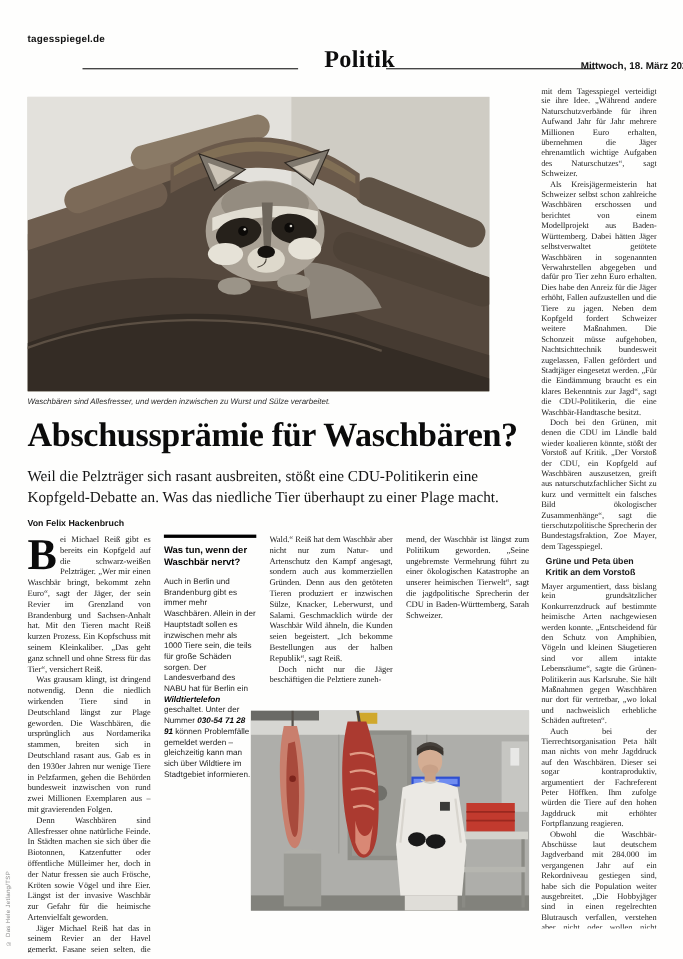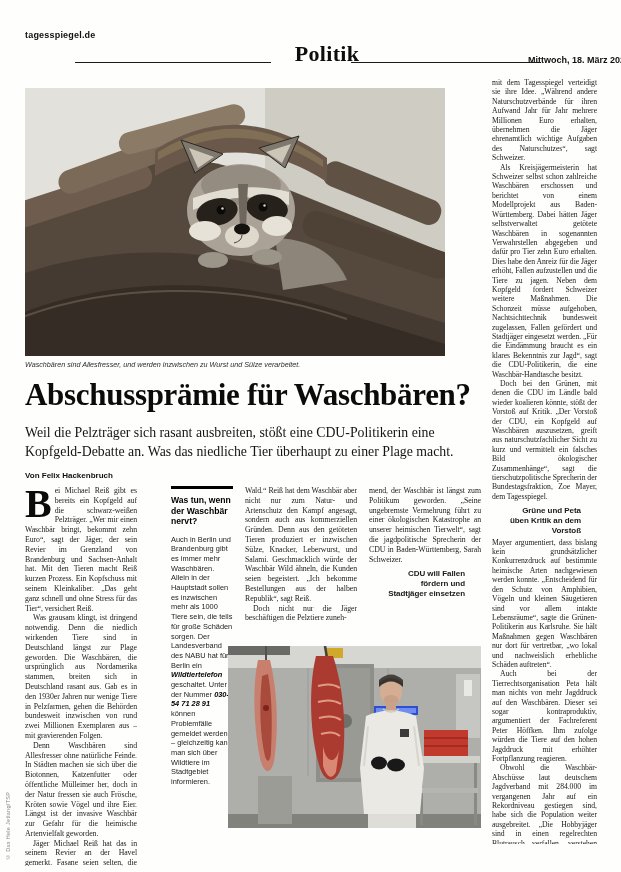--- a/index.html
+++ b/index.html
@@ -28,25 +28,25 @@
   .columns{position:absolute;left:25px;top:486px;width:456px;height:380px;display:flex;gap:12px;}
   .bodycol{font:7.8px/9.8px "Liberation Serif",serif;text-align:justify;letter-spacing:-.05px;
            overflow:hidden;hyphens:auto;}
   .bodycol p{margin:0;text-indent:8px;}
   .cont p:first-child{text-indent:0;}
   .c1{width:112px;height:380px;}
   .c3,.c4{width:112px;}
   .clip{height:158px;overflow:hidden;}
   .opening{text-indent:0 !important;}
   .dropcap{float:left;font:bold 40px/33px "Liberation Serif",serif;padding:1px 3px 0 0;color:#0b0b0b;}
-  .subhead{font:bold 8px/9.8px "Liberation Sans",sans-serif;margin:5px 16px 2px;text-align:right;text-indent:0;}
+  .subhead{font:bold 8px/9.8px "Liberation Sans",sans-serif;margin:5px 4px 2px;text-align:left;text-indent:0;}
   
   .c2{width:84px;}
   .infobox{border-top:3px solid #000;padding-top:6px;
-           font:7.4px/9.7px "Liberation Sans",sans-serif;text-align:left;color:#222;margin-left:22px;}
+           font:7.4px/9.7px "Liberation Sans",sans-serif;text-align:left;color:#222;}
   .infobox .ib-title{font:bold 8.6px/10.5px "Liberation Sans",sans-serif;color:#000;margin:0 0 8px;}
   .infobox b{color:#000;font-style:italic;}
   
   .c5{position:absolute;left:492px;top:78px;width:105px;height:766px;
       font:7.7px/9.4px "Liberation Serif",serif;text-align:justify;letter-spacing:-.05px;overflow:hidden;}
   .c5 p{margin:0;text-indent:8px;}
   
   .photo2{position:absolute;left:228px;top:646px;width:253px;height:182px;background:#aeaeaa;overflow:hidden;}
   .caption2{position:absolute;left:228px;top:831px;width:253px;}
   
@@ -134,21 +134,20 @@
           <p>Wald.“ Reiß hat dem Waschbär aber nicht nur zum Natur- und Artenschutz den Kampf angesagt, sondern auch aus kommerziellen Gründen. Denn aus den getöteten Tieren produziert er inzwischen Sülze, Knacker, Leberwurst, und Salami. Geschmacklich würde der Waschbär Wild ähneln, die Kunden seien begeistert. „Ich bekomme Bestellungen aus der halben Republik“, sagt Reiß.</p>
           <p>Doch nicht nur die Jäger beschäftigen die Pelztiere zuneh-</p>
         </div>
     </div>
 
     <div class="bodycol c4">
       <div class="clip">
         <div class="cont">
             <p>mend, der Waschbär ist längst zum Politikum geworden. „Seine ungebremste Vermehrung führt zu einer ökologischen Katastrophe an unserer heimischen Tierwelt“, sagt die jagdpolitische Sprecherin der CDU in Baden-Württemberg, Sarah Schweizer.</p>
           </div>
-        <div class="subhead">CDU will Fallen fördern und Stadtjäger einsetzen</div>
       </div>
     </div>
   </div>
 
   <div class="c5 cont">
     <div class="cont">
         <p>mit dem Tagesspiegel verteidigt sie ihre Idee. „Während andere Naturschutzverbände für ihren Aufwand Jahr für Jahr mehrere Millionen Euro erhalten, übernehmen die Jäger ehrenamtlich wichtige Aufgaben des Naturschutzes“, sagt Schweizer.</p>
         <p>Als Kreisjägermeisterin hat Schweizer selbst schon zahlreiche Waschbären erschossen und berichtet von einem Modellprojekt aus Baden-Württemberg. Dabei hätten Jäger selbstverwaltet getötete Waschbären in sogenannten Verwahrstellen abgegeben und dafür pro Tier zehn Euro erhalten. Dies habe den Anreiz für die Jäger erhöht, Fallen aufzustellen und die Tiere zu jagen. Neben dem Kopfgeld fordert Schweizer weitere Maßnahmen. Die Schonzeit müsse aufgehoben, Nachtsichttechnik bundesweit zugelassen, Fallen gefördert und Stadtjäger eingesetzt werden. „Für die Eindämmung braucht es ein klares Bekenntnis zur Jagd“, sagt die CDU-Politikerin, die eine Waschbär-Handtasche besitzt.</p>
         <p>Doch bei den Grünen, mit denen die CDU im Ländle bald wieder koalieren könnte, stößt der Vorstoß auf Kritik. „Der Vorstoß der CDU, ein Kopfgeld auf Waschbären auszusetzen, greift aus naturschutzfachlicher Sicht zu kurz und vermittelt ein falsches Bild ökologischer Zusammenhänge“, sagt die tierschutzpolitische Sprecherin der Bundestagsfraktion, Zoe Mayer, dem Tagesspiegel.</p>
       </div>

